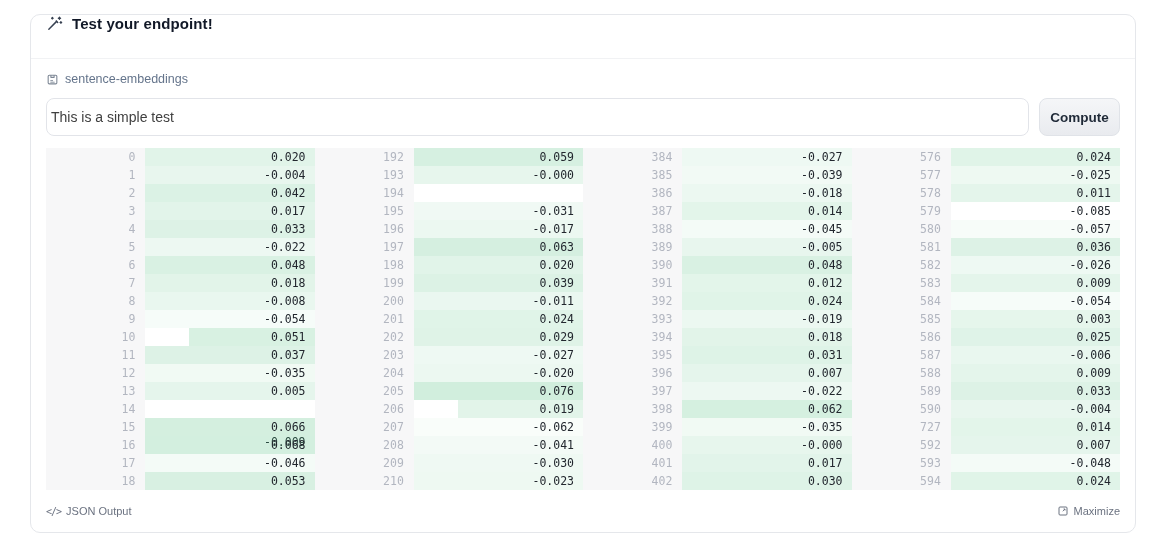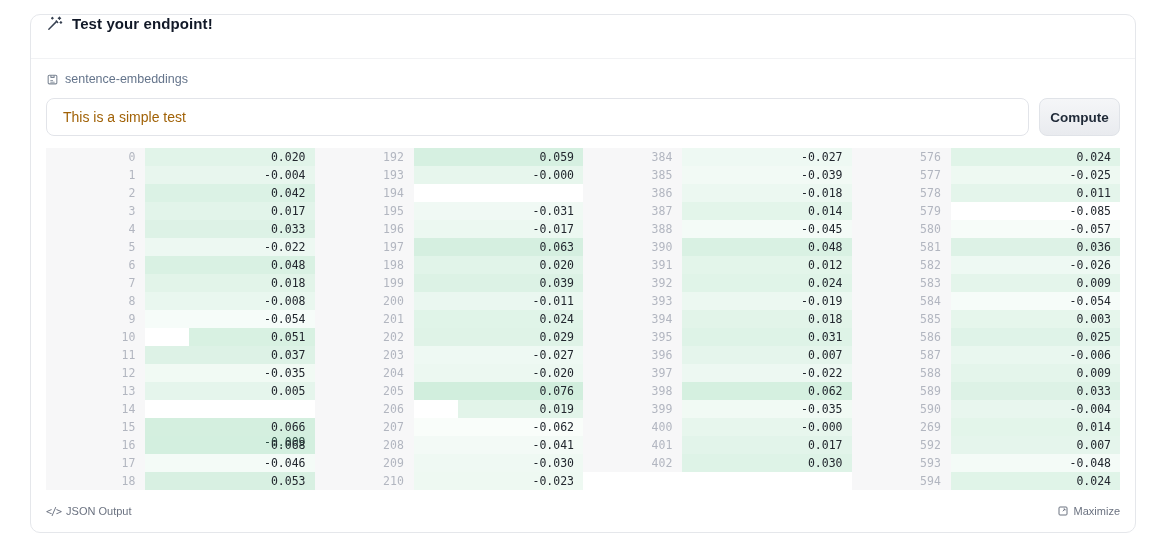--- a/index.html
+++ b/index.html
@@ -18,21 +18,21 @@
   .title { font-size: 15px; font-weight: bold; color: #111827; letter-spacing: .1px; }
   .task-row {
     display: flex; align-items: center; gap: 6px;
     padding: 13px 15px 0 15px; color: #64748b;
   }
   .task-row svg { width: 13px; height: 13px; }
   .task-label { font-size: 12.5px; color: #64748b; }
   .input-row { display: flex; align-items: stretch; gap: 10px; padding: 12px 15px 12px 15px; }
   .text-input {
     flex: 1; height: 38px; border: 1px solid #e2e4e9; border-radius: 8px;
-    padding: 0 16px; font-size: 14px; color: #a16207; outline: none;
+    padding: 0 4px; font-size: 14px; color: #404040; outline: none;
     font-family: "Liberation Sans", sans-serif; background: #fff;
   }
   .compute-btn {
     width: 81px; height: 38px; border: 1px solid #e0e3e8; border-radius: 8px;
     background: linear-gradient(to bottom, #f5f6f8, #e9ebef);
     font-size: 13.5px; font-weight: 600; color: #1f2937; cursor: pointer;
     font-family: "Liberation Sans", sans-serif;
   }
   .emb-wrap { margin: 0 15px; height: 344px; overflow: hidden; }
   .emb-grid { display: flex; width: 100%; }
@@ -252,20 +252,24 @@
           </div>
           <div class="emb-row">
             <div class="emb-idx">387</div>
             <div class="emb-val" style="background: rgba(72, 187, 120, 0.153);">0.014</div>
           </div>
           <div class="emb-row">
             <div class="emb-idx">388</div>
             <div class="emb-val" style="background: rgba(72, 187, 120, 0.063);">-0.045</div>
           </div>
           <div class="emb-row">
+            <div class="emb-idx">389</div>
+            <div class="emb-val" style="background: rgba(72, 187, 120, 0.125);">-0.005</div>
+          </div>
+          <div class="emb-row">
             <div class="emb-idx">390</div>
             <div class="emb-val" style="background: rgba(72, 187, 120, 0.208);">0.048</div>
           </div>
           <div class="emb-row">
             <div class="emb-idx">391</div>
             <div class="emb-val" style="background: rgba(72, 187, 120, 0.153);">0.012</div>
           </div>
           <div class="emb-row">
             <div class="emb-idx">392</div>
             <div class="emb-val" style="background: rgba(72, 187, 120, 0.17);">0.024</div>
@@ -366,21 +370,21 @@
           </div>
           <div class="emb-row">
             <div class="emb-idx">589</div>
             <div class="emb-val" style="background: rgba(72, 187, 120, 0.184);">0.033</div>
           </div>
           <div class="emb-row">
             <div class="emb-idx">590</div>
             <div class="emb-val" style="background: rgba(72, 187, 120, 0.125);">-0.004</div>
           </div>
           <div class="emb-row">
-            <div class="emb-idx">269</div>
+            <div class="emb-idx">727</div>
             <div class="emb-val" style="background: rgba(72, 187, 120, 0.153);">0.014</div>
           </div>
           <div class="emb-row">
             <div class="emb-idx">592</div>
             <div class="emb-val" style="background: rgba(72, 187, 120, 0.14);">0.007</div>
           </div>
           <div class="emb-row">
             <div class="emb-idx">593</div>
             <div class="emb-val" style="background: rgba(72, 187, 120, 0.06);">-0.048</div>
           </div>

